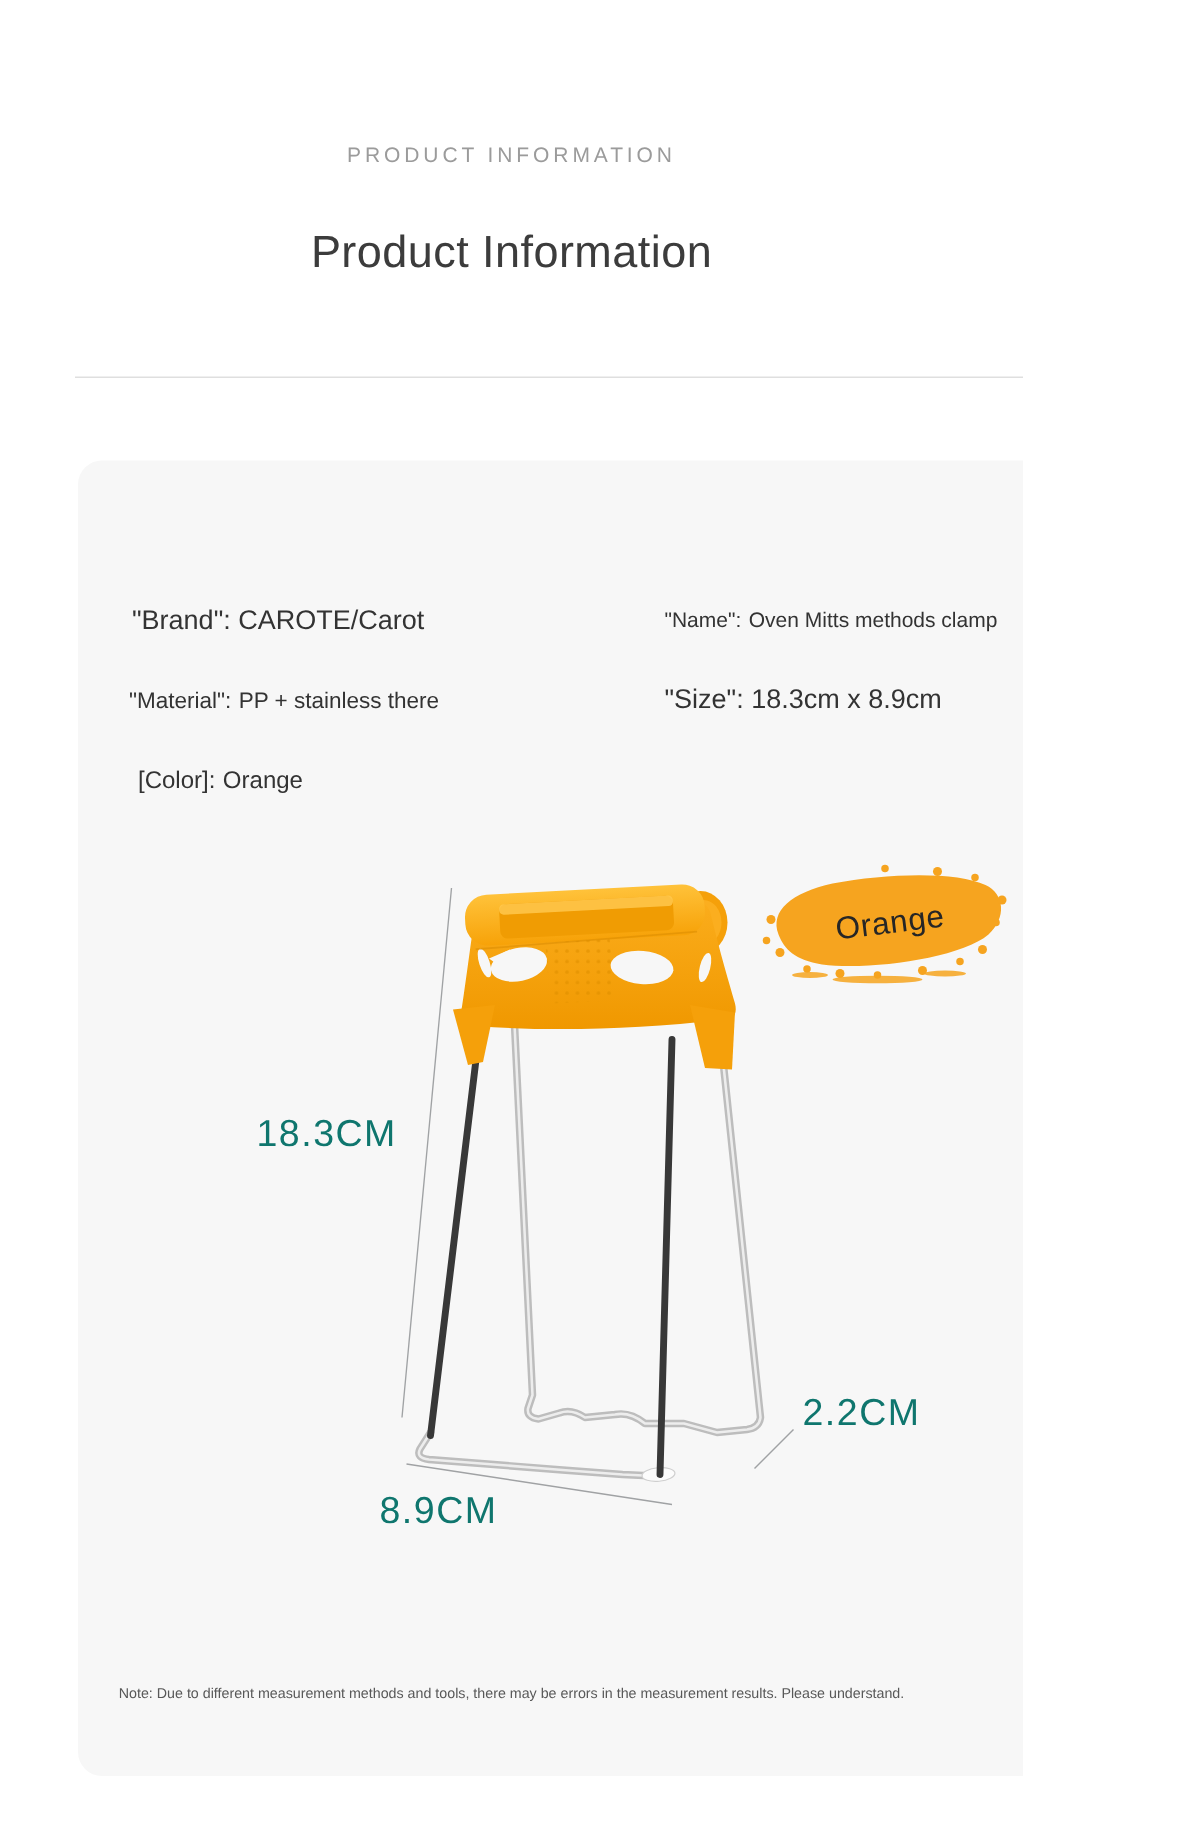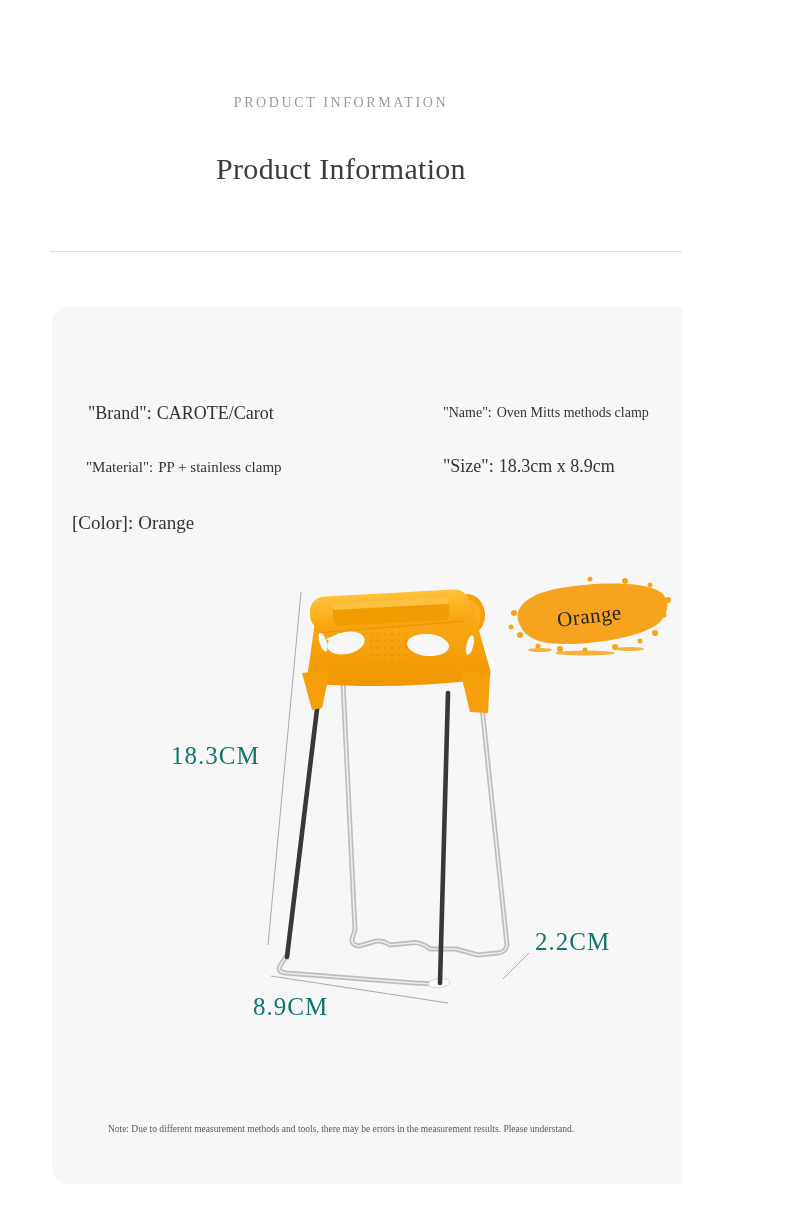--- a/index.html
+++ b/index.html
@@ -4,21 +4,20 @@
 <style>
   * { margin: 0; padding: 0; box-sizing: border-box; }
   html, body { background: #ffffff; }
   body { font-family: "Liberation Sans", sans-serif; }
   .page {
     position: relative;
     width: 682px;
     height: 1226px;
     background: #ffffff;
     overflow: hidden;
-    font-family: Liberation Serif, serif;
   }
   .eyebrow {
     position: absolute;
     top: 95px; left: 0; width: 100%;
     text-align: center;
     font-size: 14px;
     letter-spacing: 2.6px;
     color: #9b9b9b;
   }
   .page-title {
@@ -42,21 +41,21 @@
     background: #f7f7f7;
     border-radius: 16px;
   }
   .spec { position: absolute; white-space: nowrap; color: #333333; }
   .spec .lbl { color: #333333; }
   .spec .val { margin-left: 5px; }
   .spec-brand    { left: 88px;  top: 403px; font-size: 18px; }
   .spec-name     { left: 443px; top: 405px; font-size: 14px; }
   .spec-material { left: 86px;  top: 459px; font-size: 15px; }
   .spec-size     { left: 443px; top: 456px; font-size: 18px; }
-  .spec-color    { left: 72px;  top: 512px; font-size: 19px; }
+  .spec-color    { left: 92px;  top: 512px; font-size: 16px; }
   .figure-svg {
     position: absolute;
     left: 40px; top: 555px;
     width: 710px; height: 480px;
   }
   .dim-label {
     position: absolute;
     font-size: 25px;
     letter-spacing: 1px;
     color: #0f766e;
@@ -94,21 +93,21 @@
 
   <div class="card"></div>
 
   <div class="spec spec-brand">
     <span class="lbl">"Brand":</span><span class="val">CAROTE/Carot</span>
   </div>
   <div class="spec spec-name">
     <span class="lbl">"Name":</span><span class="val">Oven Mitts methods clamp</span>
   </div>
   <div class="spec spec-material">
-    <span class="lbl">"Material":</span><span class="val">PP + stainless clamp</span>
+    <span class="lbl">"Material":</span><span class="val">PP + stainless there</span>
   </div>
   <div class="spec spec-size">
     <span class="lbl">"Size":</span><span class="val">18.3cm x 8.9cm</span>
   </div>
   <div class="spec spec-color">
     <span class="lbl">[Color]:</span><span class="val">Orange</span>
   </div>
 
   <svg class="figure-svg" viewBox="0 0 710 480" xmlns="http://www.w3.org/2000/svg">
     <defs>

